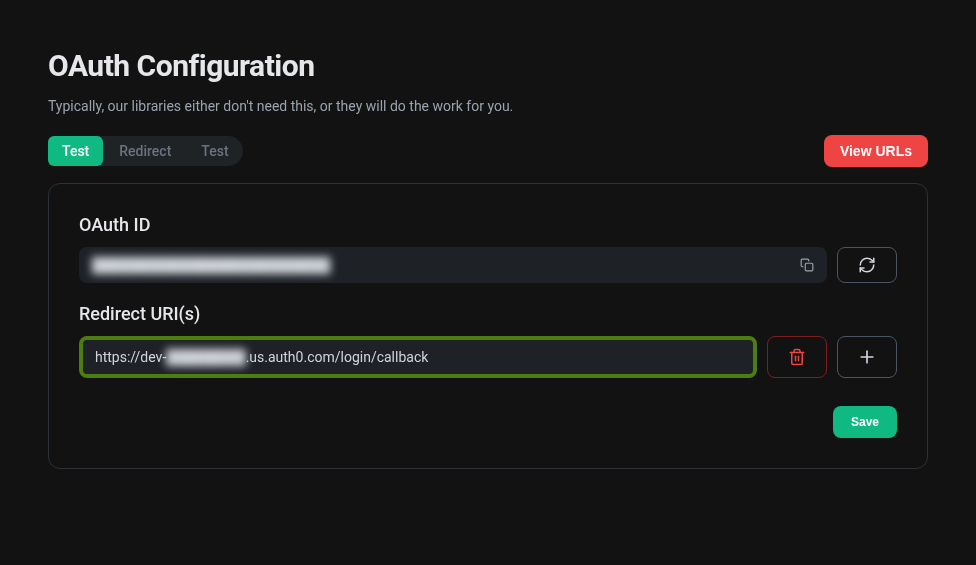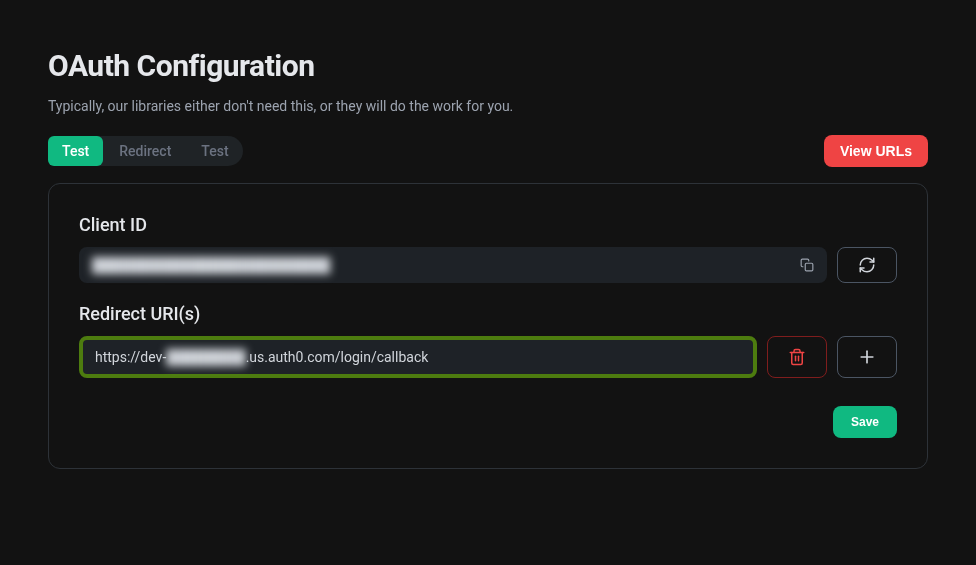--- a/index.html
+++ b/index.html
@@ -171,21 +171,21 @@
   <div class="tabs">
     <div class="tab active">Test</div>
     <div class="tab">Redirect</div>
     <div class="tab">Test</div>
   </div>
   <button class="view-urls-btn">View URLs</button>
 </div>
 
 <div class="card">
 
-  <label class="field-label">Client ID</label>
+  <label class="field-label">OAuth ID</label>
   <div class="field-row">
     <div class="input-wrap">
       <div class="text-input readonly">
         <span class="redacted">████████████████████████</span>
       </div>
       <button class="copy-icon-btn">
         <svg width="14" height="14" viewBox="0 0 24 24" fill="none" stroke="currentColor" stroke-width="2" stroke-linecap="round" stroke-linejoin="round">
           <rect x="9" y="9" width="13" height="13" rx="2" ry="2"></rect>
           <path d="M5 15H4a2 2 0 0 1-2-2V4a2 2 0 0 1 2-2h9a2 2 0 0 1 2 2v1"></path>
         </svg>

